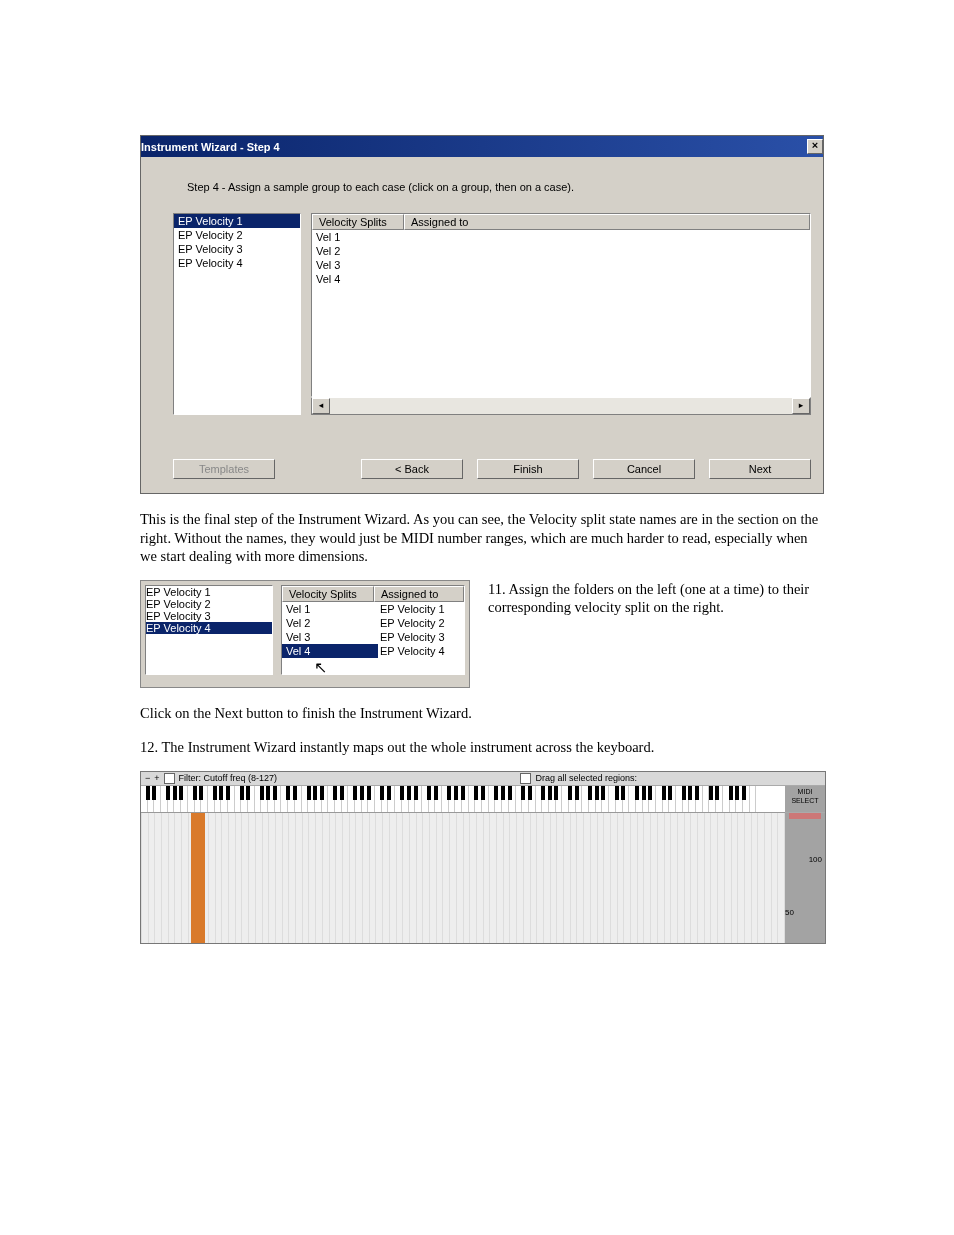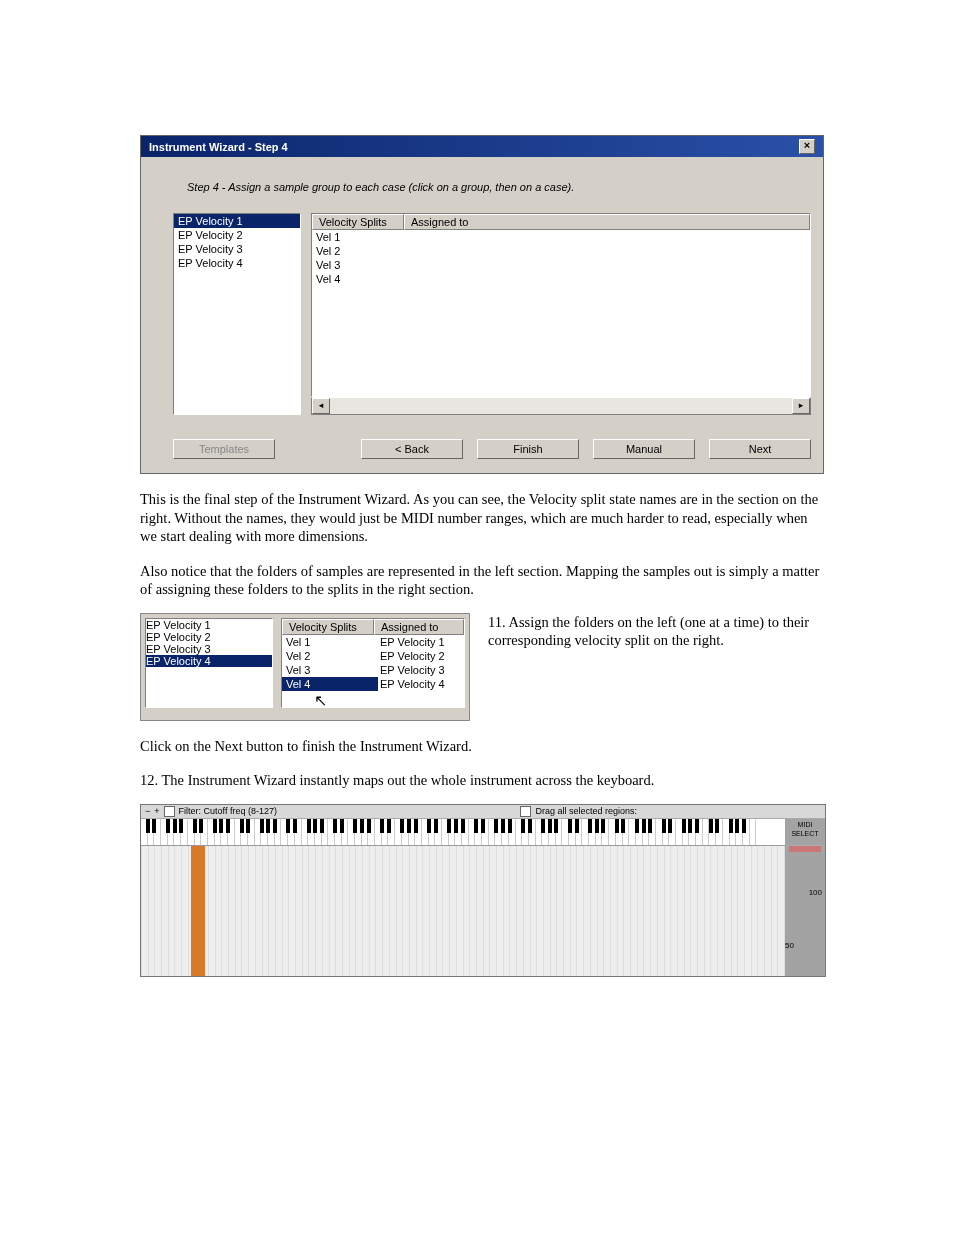--- a/index.html
+++ b/index.html
@@ -21,21 +21,21 @@
     border: 1px solid #666;
     background: #d4d0c8;
     box-sizing: border-box;
     font-family: Tahoma, Arial, sans-serif;
     font-size: 11px;
   }
   .titlebar {
     background: linear-gradient(to right, #0a246a, #2a50a8);
     color: #fff;
     font-weight: bold;
-    padding: 3px 8px;
+    padding: 3px 0;
     display: flex;
     justify-content: space-between;
     align-items: center;
   }
   .close-x {
     background: #d4d0c8;
     color: #000;
     border: 1px solid #fff;
     border-right-color: #666;
     border-bottom-color: #666;
@@ -46,21 +46,20 @@
     font-weight: bold;
     font-family: Arial, sans-serif;
     font-size: 11px;
   }
   .window-body {
     background: #d4d0c8;
     padding: 18px 12px 14px 12px;
   }
   .instr {
     margin: 6px 0 20px 34px;
-    font-style: italic;
   }
   .panes {
     display: flex;
     gap: 0;
     margin-left: 20px;
   }
   .left-pane {
     width: 128px;
     border: 1px solid #808080;
     border-right-color: #fff;
@@ -119,21 +118,21 @@
     border: 1px solid #fff;
     border-right-color: #666;
     border-bottom-color: #666;
     text-align: center;
     line-height: 12px;
     font-size: 9px;
   }
   .hscroll .track { flex:1; background: #e8e6e0; }
   .btnrow {
     display: flex;
-    margin-top: 24px;
+    margin-top: 44px;
     margin-left: 20px;
     gap: 14px;
   }
   .btn {
     min-width: 72px;
     padding: 3px 14px;
     background: #d4d0c8;
     border: 1px solid #fff;
     border-right-color: #666;
     border-bottom-color: #666;
@@ -285,28 +284,27 @@
             <div class="track"></div>
             <div class="arrow">▸</div>
           </div>
         </div>
       </div>
       <div class="btnrow">
         <div class="btn disabled">Templates</div>
         <div class="spacer"></div>
         <div class="btn">&lt; Back</div>
         <div class="btn">Finish</div>
-        <div class="btn">Manual</div>
+        <div class="btn">Cancel</div>
         <div class="btn">Next</div>
       </div>
     </div>
   </div>
 
   <div class="para">This is the final step of the Instrument Wizard.  As you can see, the Velocity split state names are in the section on the right.  Without the names, they would just be MIDI number ranges, which are much harder to read, especially when we start dealing with more dimensions.</div>
-  <div class="para">Also notice that the folders of samples are represented in the left section. Mapping the samples out is simply a matter of assigning these folders to the splits in the right section.</div>
 
   <div class="cols2">
     <div class="mini">
       <div class="mini-inner">
         <div class="mini-left">
           <div class="item">EP Velocity 1</div>
           <div class="item">EP Velocity 2</div>
           <div class="item">EP Velocity 3</div>
           <div class="item selected">EP Velocity 4</div>
         </div>

